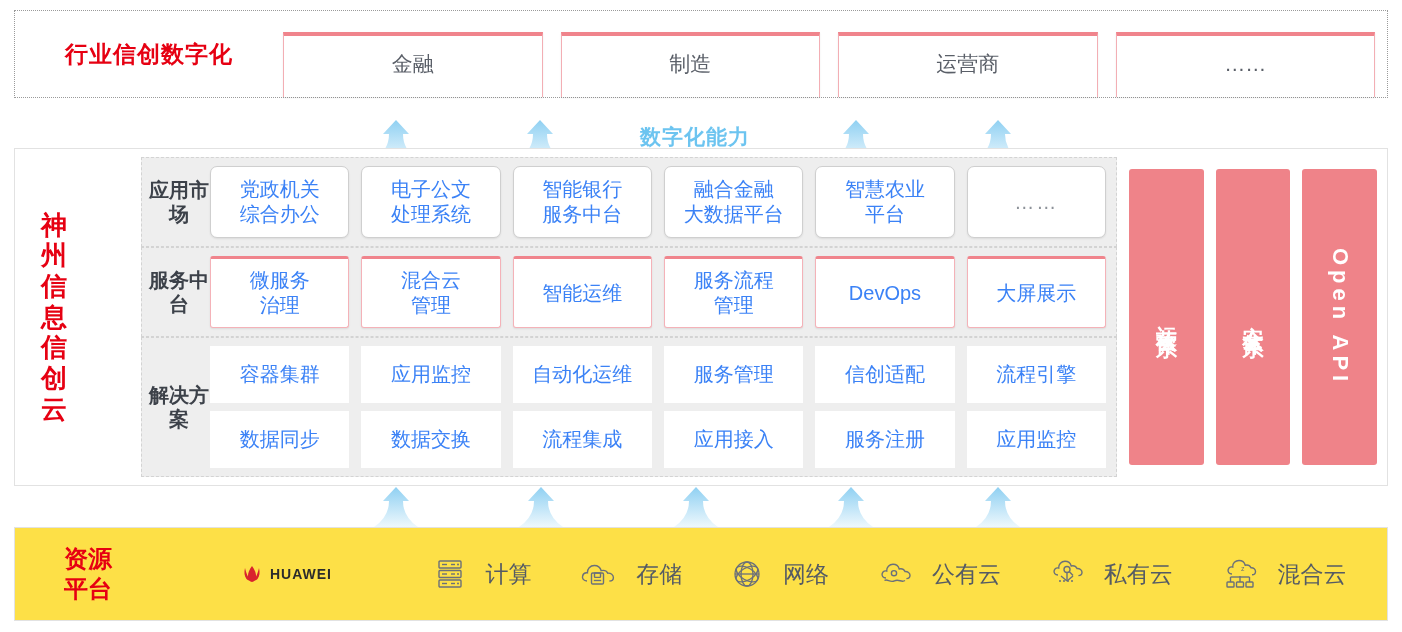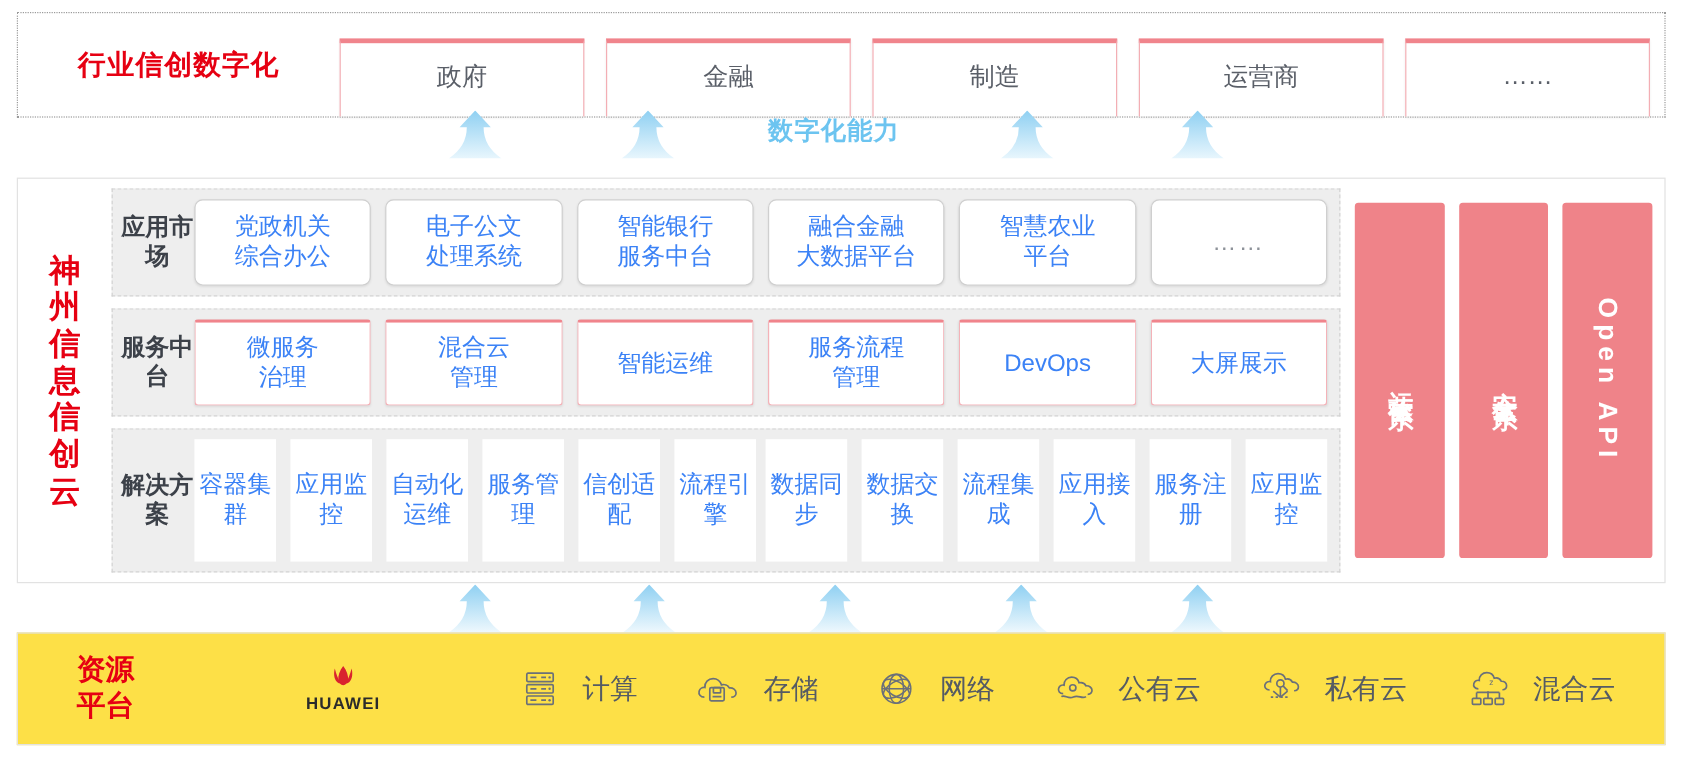--- a/index.html
+++ b/index.html
@@ -49,21 +49,21 @@
     align-items: center;
     justify-content: center;
     font-size: 21px;
     color: #5a5f68;
     padding-bottom: 6px;
   }
 
   
   .gap-top {
     position: absolute;
-    left: 0; top: 84px;
+    left: 0; top: 112px;
     width: 1402px; height: 48px;
   }
   .cap-label {
     position: absolute;
     left: 640px; top: 11px;
     color: #6cc4f0;
     font-size: 21px;
     font-weight: bold;
     letter-spacing: 1px;
     white-space: nowrap;
@@ -100,21 +100,21 @@
   .cloud-body {
     flex: 1;
     display: flex;
     padding: 8px 10px 8px 0;
     gap: 10px;
   }
   .layer-stack {
     flex: 1;
     display: flex;
     flex-direction: column;
-    gap: 10px;
+    margin-left: 48px;
   }
   .layer {
     background: #eeeeee;
     border: 1px dashed #d3d3d3;
     display: flex;
     align-items: center;
     padding: 0 10px 0 6px;
   }
   .layer-app { flex: 0 0 90px; }
   .layer-svc { flex: 0 0 90px; align-items: center; }
@@ -133,21 +133,21 @@
     flex: 1;
     display: flex;
     gap: 12px;
     height: 100%;
     align-items: center;
     padding: 8px 0;
   }
   .layer-items-stacked {
     flex: 1;
     display: flex;
-    flex-direction: row;
+    flex-direction: column;
     gap: 8px;
     height: 100%;
     padding: 8px 0;
   }
   .tech-row { flex: 1; display: flex; gap: 12px; }
 
   .tile {
     flex: 1;
     background: #ffffff;
     display: flex;
@@ -242,21 +242,21 @@
   .vendor-row { display: flex; align-items: center; gap: 22px; }
   .logo-loongson { text-align: center; line-height: 1; }
   .logo-loongson .ls-en {
     color: #d9232e; font-size: 14px; font-weight: bold;
     font-style: italic; letter-spacing: -0.5px;
   }
   .logo-loongson .ls-cn {
     color: #d9232e; font-size: 11px; font-weight: bold; letter-spacing: 1px;
   }
   .logo-phytium { color: #d9232e; font-size: 15px; font-weight: bold; }
-  .logo-huawei { display: flex; align-items: center; gap: 6px; flex-direction: column; }
+  .logo-huawei { display: flex; align-items: center; gap: 6px; }
   .logo-huawei .hw-mark { width: 24px; height: 18px; }
   .logo-huawei .hw-text {
     font-size: 14px; font-weight: bold; color: #2b2b2b; letter-spacing: 1px;
   }
 
   .res-items {
     flex: 1;
     display: flex;
     align-items: center;
     justify-content: space-around;
@@ -272,21 +272,20 @@
   .res-item svg { display: block; }
 </style>
 </head>
 <body>
 
 <div class="page">
 
   <div class="industry-band">
     <div class="industry-title">行业信创数字化</div>
     <div class="industry-cards">
-      <div class="industry-card">政府</div>
       <div class="industry-card">金融</div>
       <div class="industry-card">制造</div>
       <div class="industry-card">运营商</div>
       <div class="industry-card">……</div>
     </div>
   </div>
 
   <div class="gap-top">
     <div class="cap-label">数字化能力</div>
     <div class="arrow" style="left:373px">

